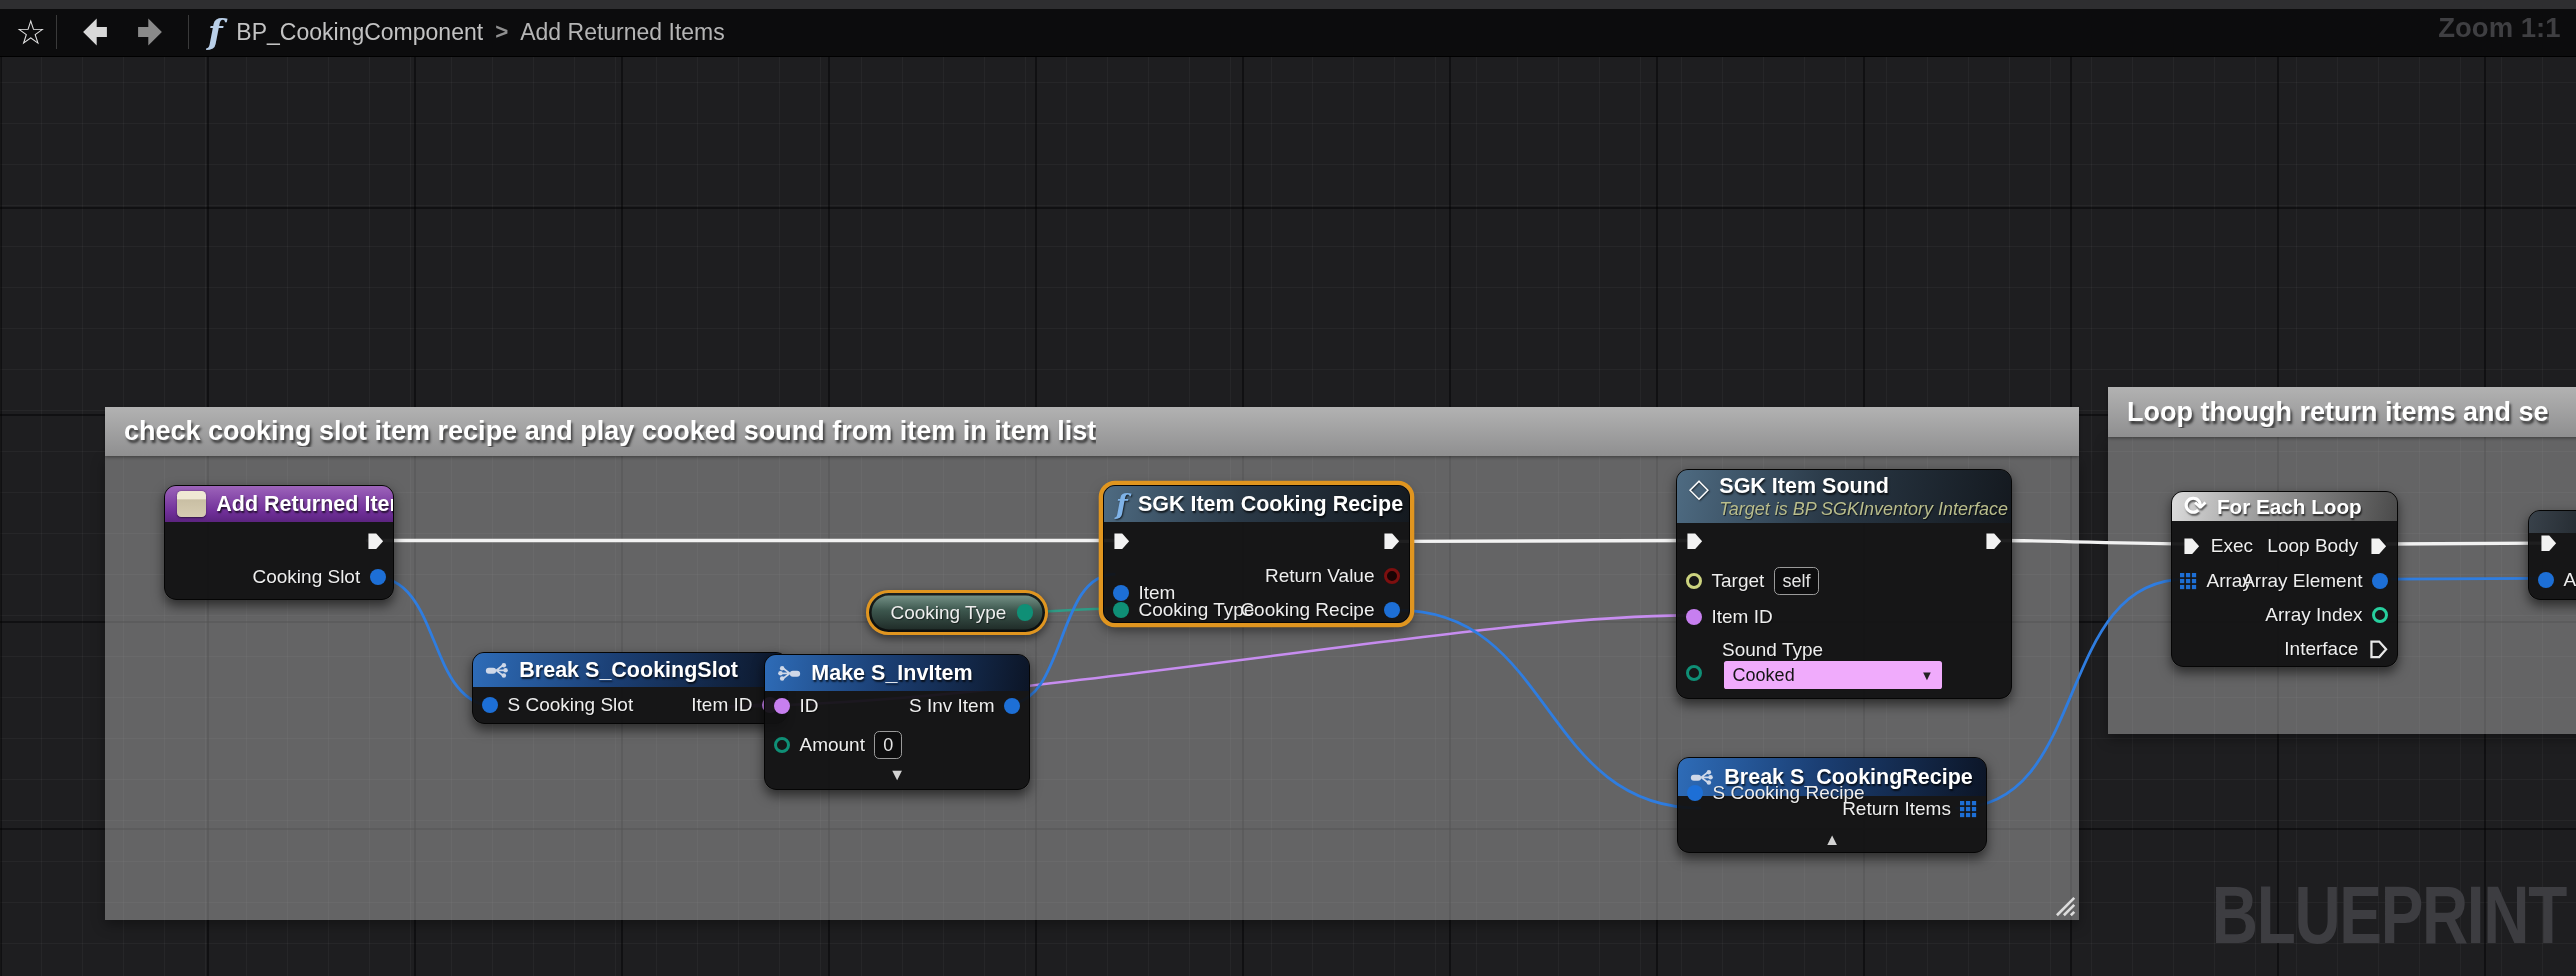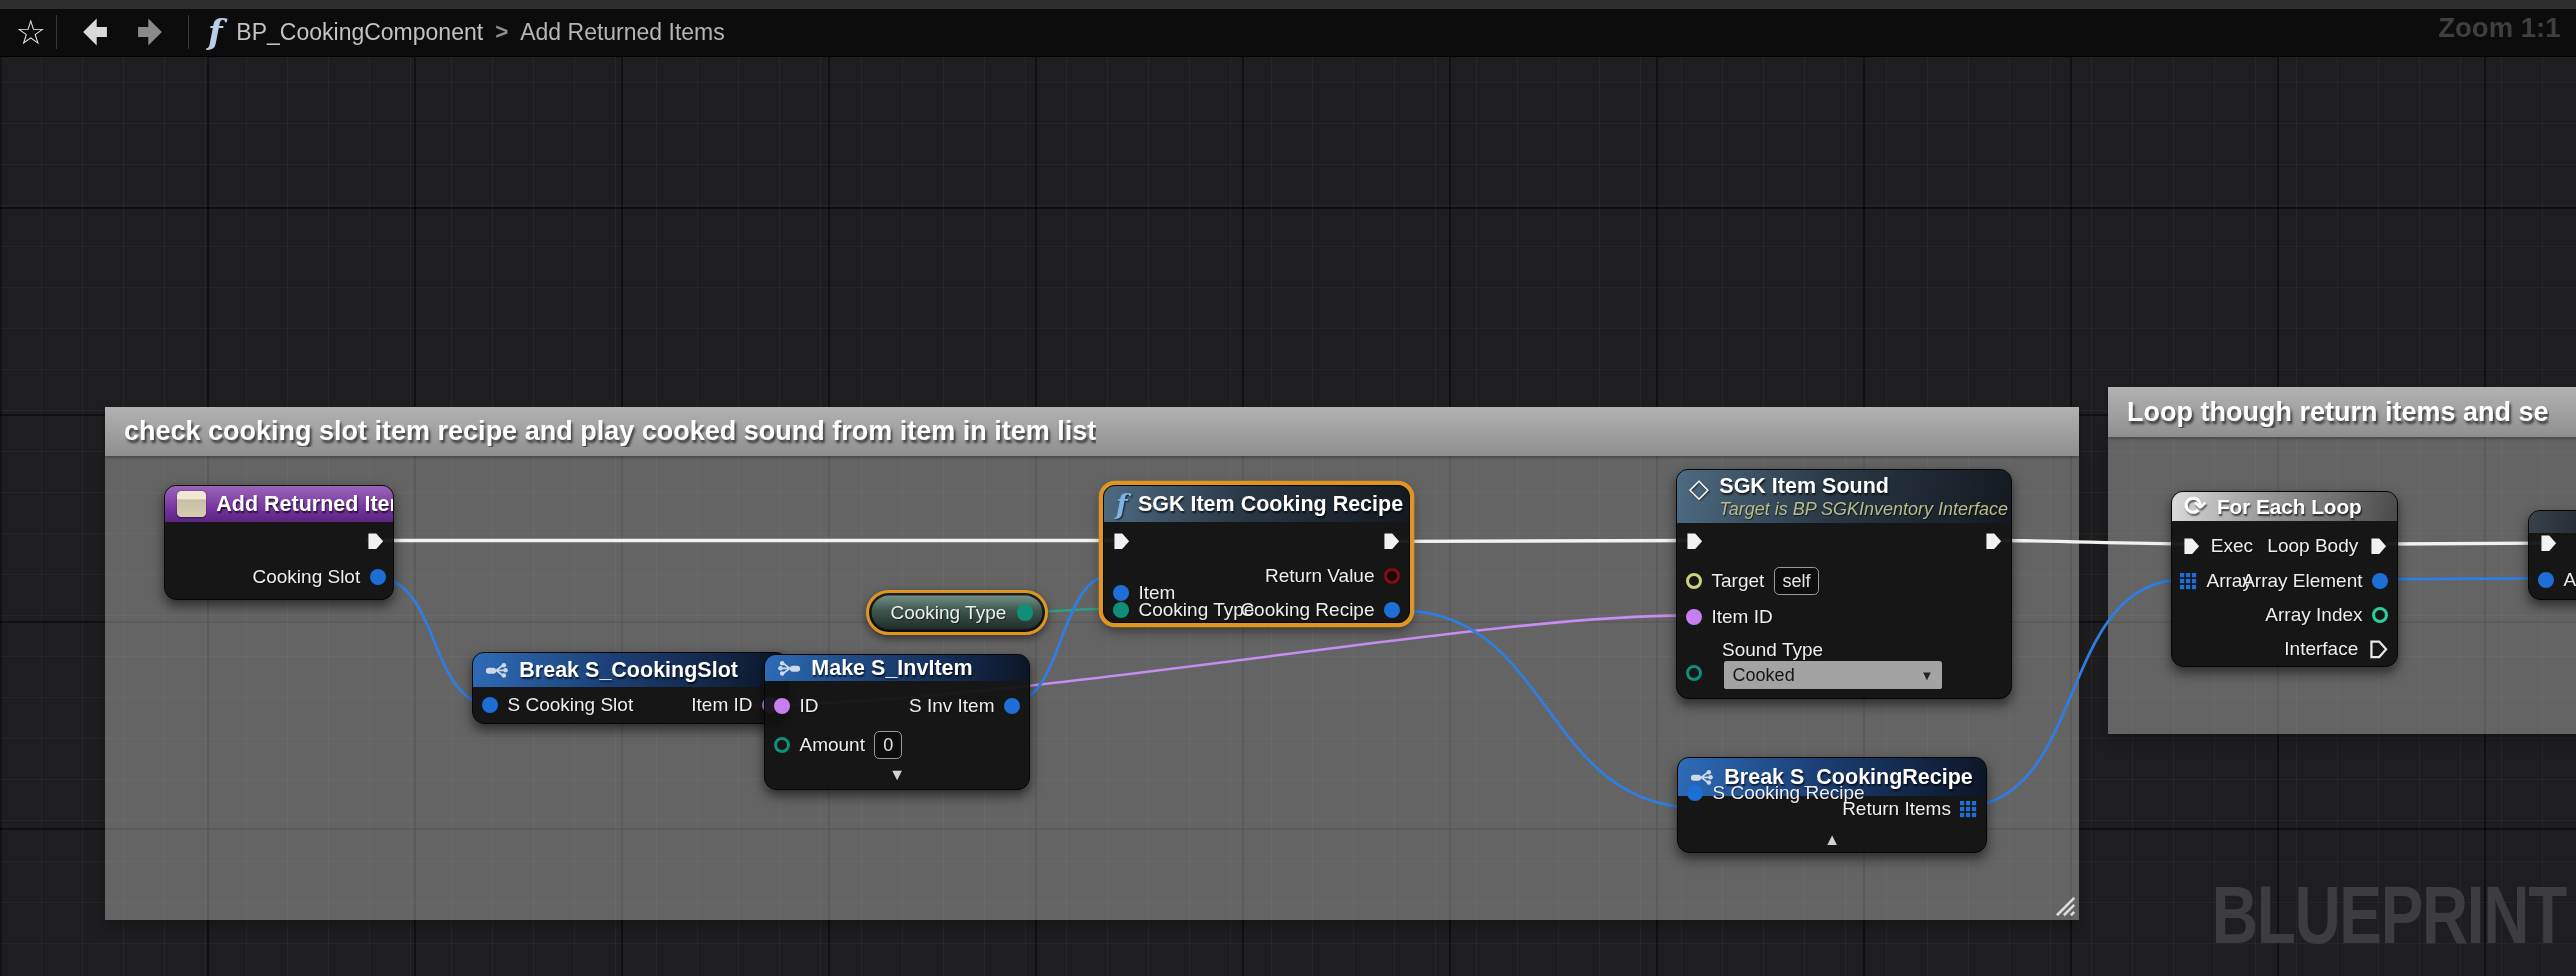--- a/index.html
+++ b/index.html
@@ -63,21 +63,21 @@
   .hdr-event{background:linear-gradient(180deg,#9d64ba,#71309a 70%,#5c2480 100%);}
   .hdr-macro{background:linear-gradient(100deg,#dcdcdc 0%,#9a9a9a 40%,#4a4a4a 100%);}
   .hdr-dark{background:linear-gradient(100deg,#39424b 0%,#14181c 100%);}
 
   .pin-row{position:absolute;display:flex;align-items:center;gap:9.5px;}
   .pin-label{font-size:19px;color:#eeeeee;white-space:nowrap;text-shadow:0.9px 0.9px 0.9px rgba(0,0,0,0.5);}
   .pin-dot{width:16.4px;height:16.4px;border-radius:50%;flex:0 0 auto;}
   .pin-ring{width:16.4px;height:16.4px;border-radius:50%;border:3.4px solid #fff;background:transparent;flex:0 0 auto;}
   .val-box{background:rgba(8,8,8,0.55);border:1.7px solid #9a9a9a;border-radius:5.2px;color:#e5e5e5;
     font-size:18px;padding:0px 7.7px;line-height:26px;}
-  .dropdown{background:#a3a3a3;color:#151515;font-size:18px;border-radius:2.6px;height:28px;
+  .dropdown{background:#f0abfc;color:#151515;font-size:18px;border-radius:2.6px;height:28px;
     display:flex;align-items:center;justify-content:space-between;padding:0 8.6px;}
   .dropdown .dd-arrow{font-size:13px;color:#222;}
   .collapse-arrow{position:absolute;left:50%;transform:translateX(-50%);color:#d2d2d2;font-size:16.4px;}
   .hdr-icon{flex:0 0 auto;display:flex;align-items:center;justify-content:center;}
   .loop-glyph{font-size:27px;font-weight:bold;color:#fff;text-shadow:0.9px 1.7px 1.7px rgba(0,0,0,0.55);line-height:1;}
   .diamond-glyph{font-size:26px;font-weight:bold;color:#fff;line-height:1;text-shadow:0.9px 0.9px 1.7px rgba(0,0,0,0.6);}
   .fnhdr-glyph{font-family:"DejaVu Serif","Liberation Serif",serif;font-style:italic;font-weight:bold;
     font-size:27px;color:#7fb3e8;line-height:1;text-shadow:0.9px 0.9px 1.7px rgba(0,0,0,0.7);}
   .event-icon{width:29px;height:26px;border-radius:4.3px;background:linear-gradient(180deg,#efe8d4 0%,#efe8d4 30%,#c9bfa4 34%,#d6ccb2 100%);box-shadow:0 0.9px 1.7px rgba(0,0,0,0.5);}
 
@@ -165,21 +165,21 @@
       <span class="pin-dot" style="background:var(--pin-purple);"></span>
     </div>
   </div>
 
   <div class="pill" style="left:866px;top:590px;width:182px;height:45px;">
     <span class="pin-label">Cooking Type</span>
     <span class="pin-dot" style="background:var(--pin-teal);"></span>
   </div>
 
   <div class="node" style="left:764px;top:654px;width:266px;height:136px;">
-    <div class="n-header hdr-struct" style="height:26px;">
+    <div class="n-header hdr-struct" style="height:36px;">
       <svg class="hdr-icon" width="24" height="20.7" viewBox="0 0 28 24">
         <rect x="15" y="9" width="12" height="7" rx="3.5" fill="#cfd8e8"></rect>
         <path d="M15 12 L7 6 M15 12 L5 12 M15 12 L7 18" stroke="#cfd8e8" stroke-width="2"></path>
         <circle cx="6" cy="6" r="2.6" fill="#cfd8e8"></circle>
           <circle cx="4" cy="12" r="2.6" fill="#cfd8e8"></circle>
           <circle cx="6" cy="18" r="2.6" fill="#cfd8e8"></circle>
       </svg>
       <span class="n-title">Make S_InvItem</span>
     </div>
     <div class="pin-row" style="top:40px;left:8.6px;">

